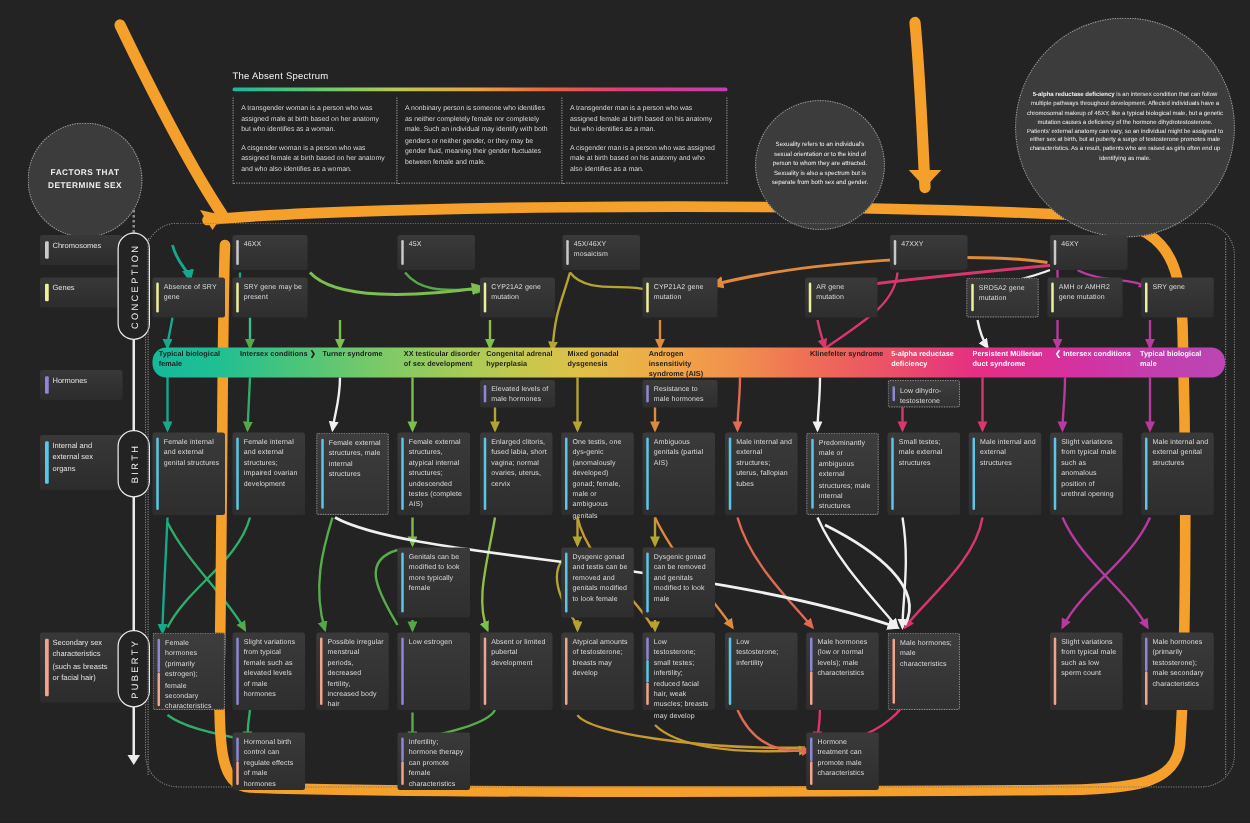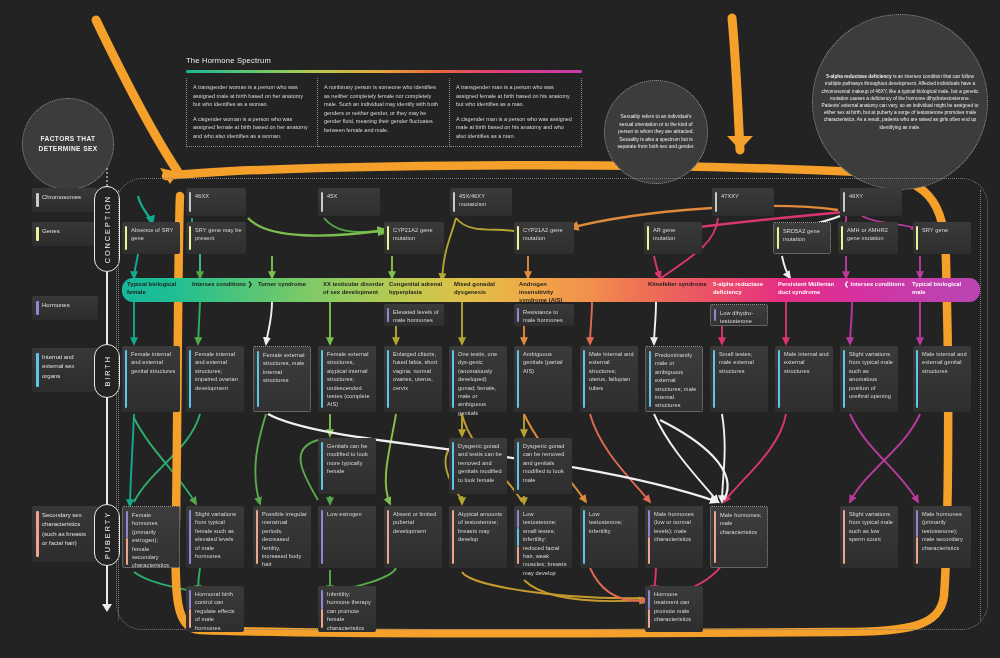--- a/index.html
+++ b/index.html
@@ -247,21 +247,21 @@
   </div>
 
   <div class="circ" style="left:812px;top:14px;width:176px;height:176px;font-size:4.8px;line-height:1.5;">
     <div class="inner">
       <span style="font-weight:bold;">5-alpha reductase deficiency</span>
       <span>is an intersex condition that can follow multiple pathways throughout development. Affected individuals have a chromosomal makeup of 46XY, like a typical biological male, but a genetic mutation causes a deficiency of the hormone dihydrotestosterone. Patients' external anatomy can vary, so an individual might be assigned to either sex at birth, but at puberty a surge of testosterone promotes male characteristics. As a result, patients who are raised as girls often end up identifying as male.</span>
     </div>
   </div>
 
   <div id="spectrum" style="left:186px;top:56px;width:396px;">
-    <div class="title">The Hormone Spectrum</div>
+    <div class="title">The Absent Spectrum</div>
     <div class="gradbar"></div>
     <div class="cols">
       <div class="col" style="width:132px;">
         <p>A transgender woman is a person who was assigned male at birth based on her anatomy but who identifies as a woman.</p>
         <p>A cisgender woman is a person who was assigned female at birth based on her anatomy and who also identifies as a woman.</p>
       </div>
       <div class="col" style="width:132px;border-left:none;">
         <p>A nonbinary person is someone who identifies as neither completely female nor completely male. Such an individual may identify with both genders or neither gender, or they may be gender fluid, meaning their gender fluctuates between female and male.</p>
       </div>
       <div class="col" style="width:132px;border-left:none;">

